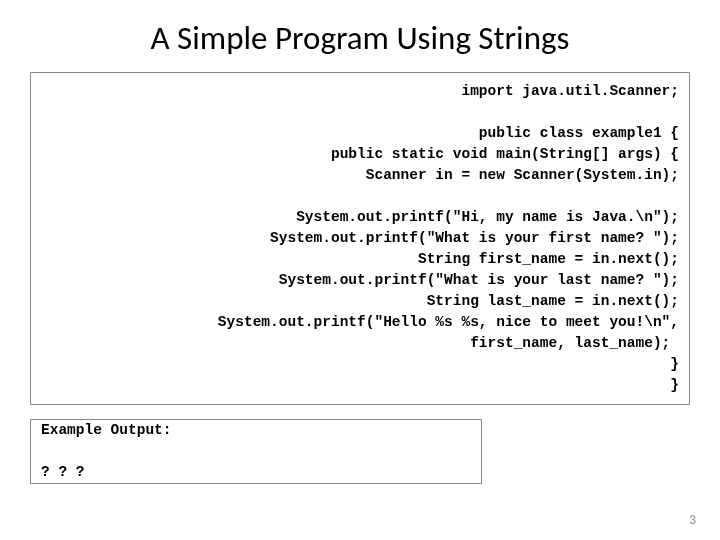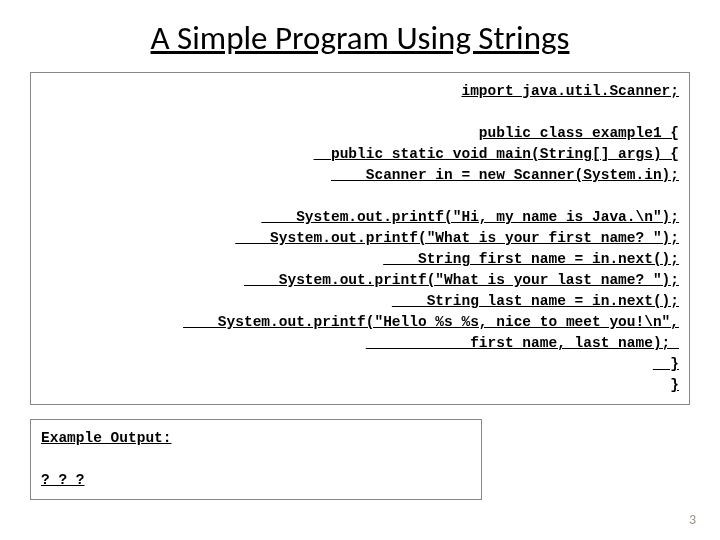--- a/index.html
+++ b/index.html
@@ -11,21 +11,20 @@
     font-family: Calibri, Arial, sans-serif;
     position: relative;
     box-sizing: border-box;
   }
   .slide {
     width: 720px;
     height: 540px;
     padding: 18px 30px 0 30px;
     box-sizing: border-box;
     position: relative;
-    text-decoration: underline;
   }
   h1.title {
     font-size: 33px;
     font-weight: 400;
     margin: 0 0 14px 0;
     text-align: center;
     color: #000;
     white-space: nowrap;
   }
   .code-box {
@@ -35,21 +34,21 @@
     font-size: 14.5px;
     font-weight: bold;
     line-height: 1.45;
     white-space: pre;
     color: #000;
     margin-bottom: 14px;
     text-align: right;
   }
   .output-box {
     border: 1px solid #888;
-    padding: 8px 10px;
+    padding: 0 10px;
     font-family: "Courier New", monospace;
     font-size: 14.5px;
     font-weight: bold;
     line-height: 1.45;
     white-space: pre;
     color: #000;
     width: 430px;
   }
   .pagenum {
     position: absolute;

